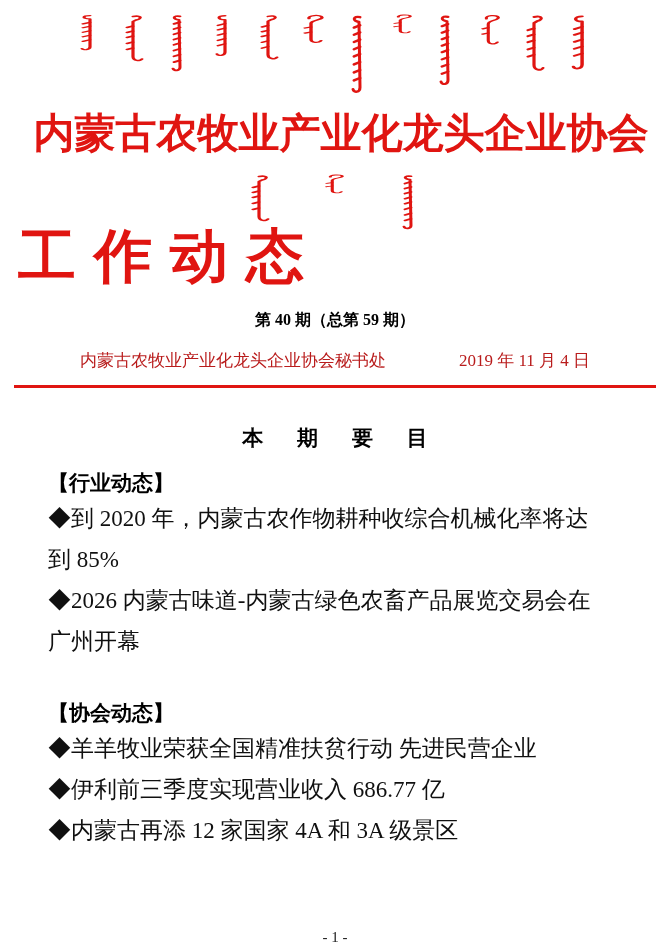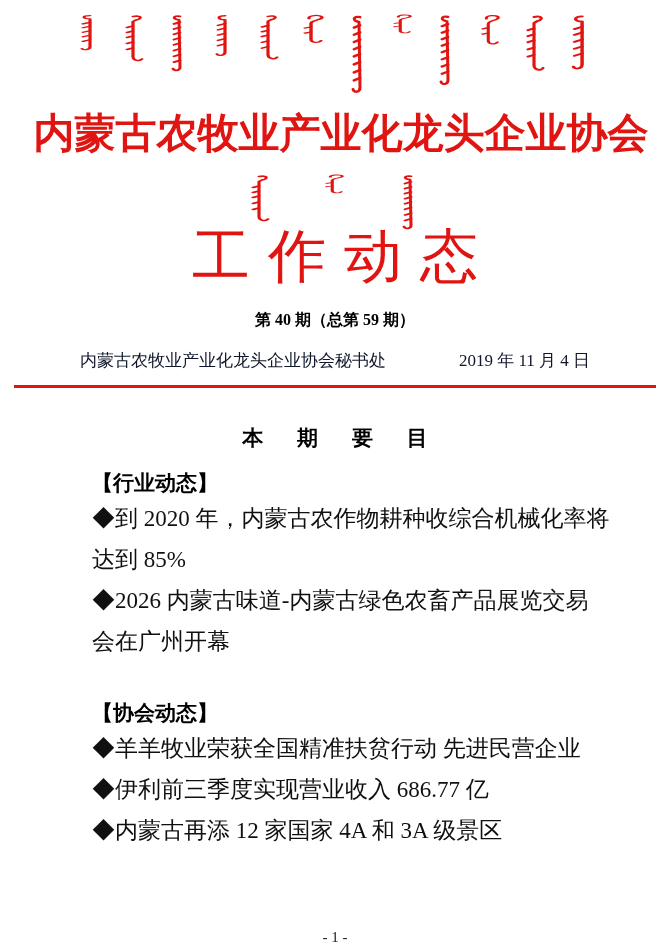--- a/index.html
+++ b/index.html
@@ -16,42 +16,42 @@
   .banner-top { gap:21px; margin-top:14px; height:92px; }
   .banner-mid { gap:52px; margin-top:14px; height:50px; }
   
   .org-name {
     margin:1px 0 0; text-align:center; color:var(--red);
     font-size:41px; line-height:1.3; font-weight:bold; white-space:nowrap;
     font-family:"Liberation Serif", serif; letter-spacing:0;padding-left:12px;
   }
   
   .bulletin-title {
-    margin:0; text-align:center; color:var(--red);
-    font-size:58px; line-height:1.15; font-weight:normal;
+    margin:0; color:var(--red);
+    font-size:58px; line-height:1.15; font-weight:bold;
     letter-spacing:18px; text-indent:18px; white-space:nowrap;
   }
   .issue-line {
     margin-top:16px; text-align:center; font-weight:bold;
     font-size:16px; line-height:26px; color:#000;
   }
   .pub-row {
     display:flex; justify-content:space-between; align-items:baseline;
-    margin:16px 80px 0 80px; font-size:17px; line-height:24px; color:#0f172a;
+    margin:16px 80px 0 80px; font-size:17px; line-height:24px; color:#b91c1c;
   }
   .red-divider {
     border:none; border-top:3px solid var(--red);
     margin:12px 14px 0 14px; height:0;
   }
   .toc-heading {
     margin-top:36px; text-align:center; font-weight:bold; color:#000;
     font-size:21px; line-height:28px; letter-spacing:14px; text-indent:14px;
     font-family:"Liberation Sans", sans-serif;
   }
-  .toc-body { margin:0 60px 0 92px; }
+  .toc-body { margin:0 60px 0 48px; }
   .section-title {
     margin-top:16px; font-weight:bold; color:#000;
     font-size:21px; line-height:30px;
     font-family:"Liberation Sans", sans-serif;
   }
   .section + .section .section-title { margin-top:36px; }
   .toc-item {
     font-size:23px; line-height:41px; color:#101010;
     font-family:"Liberation Serif", serif;
   }

